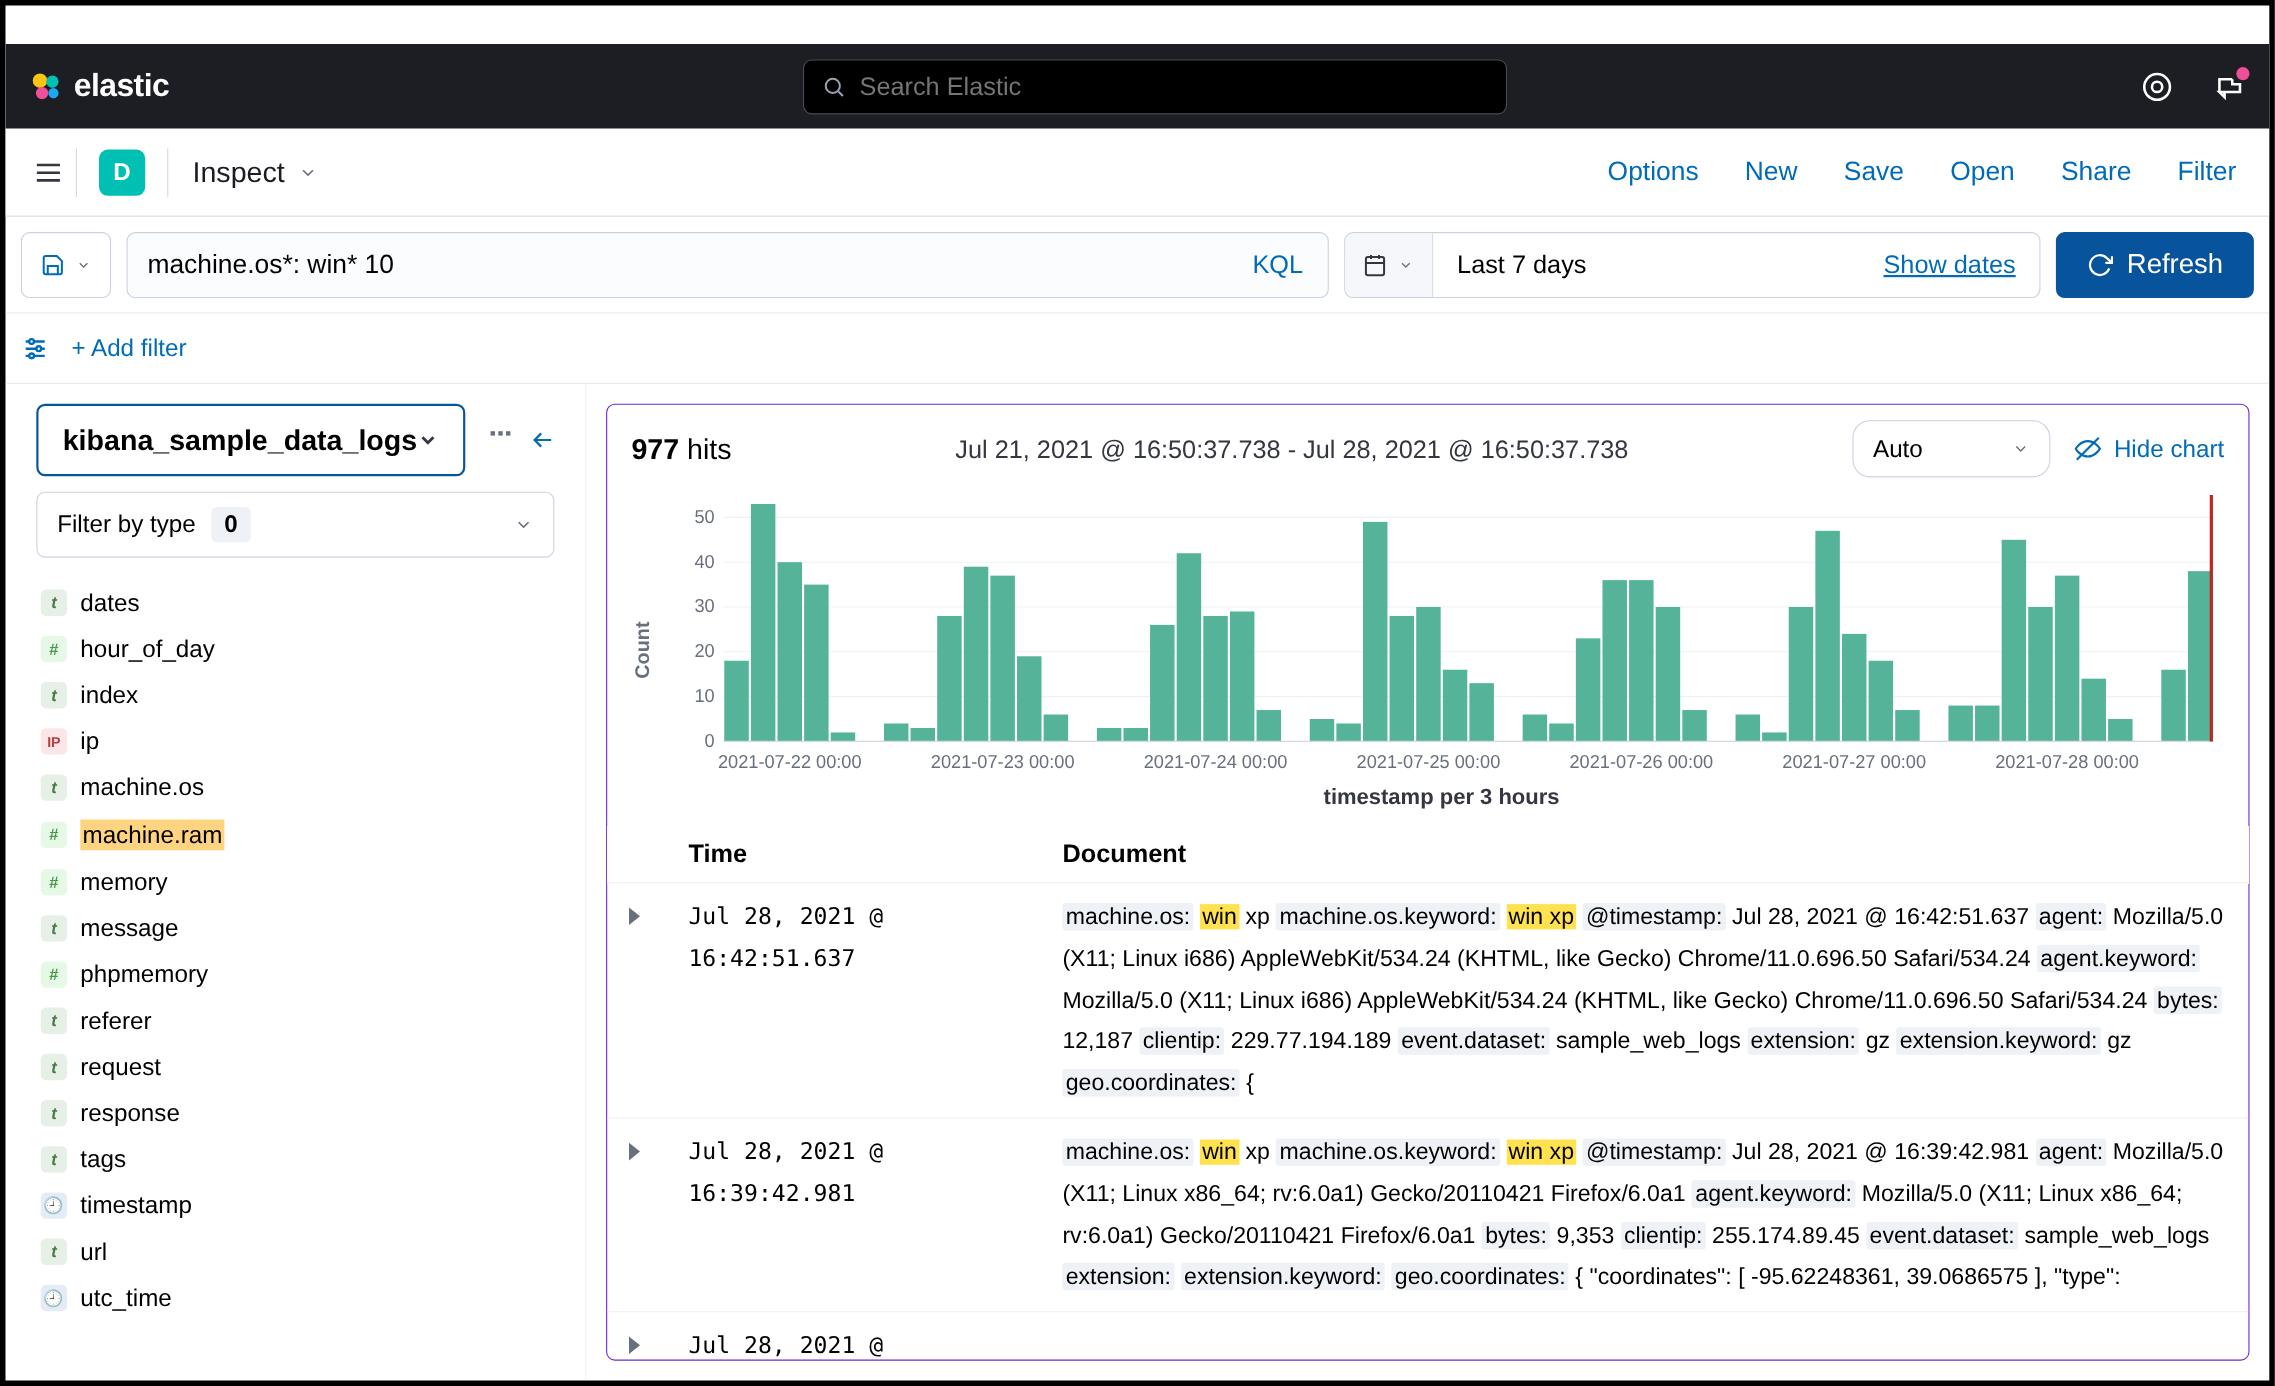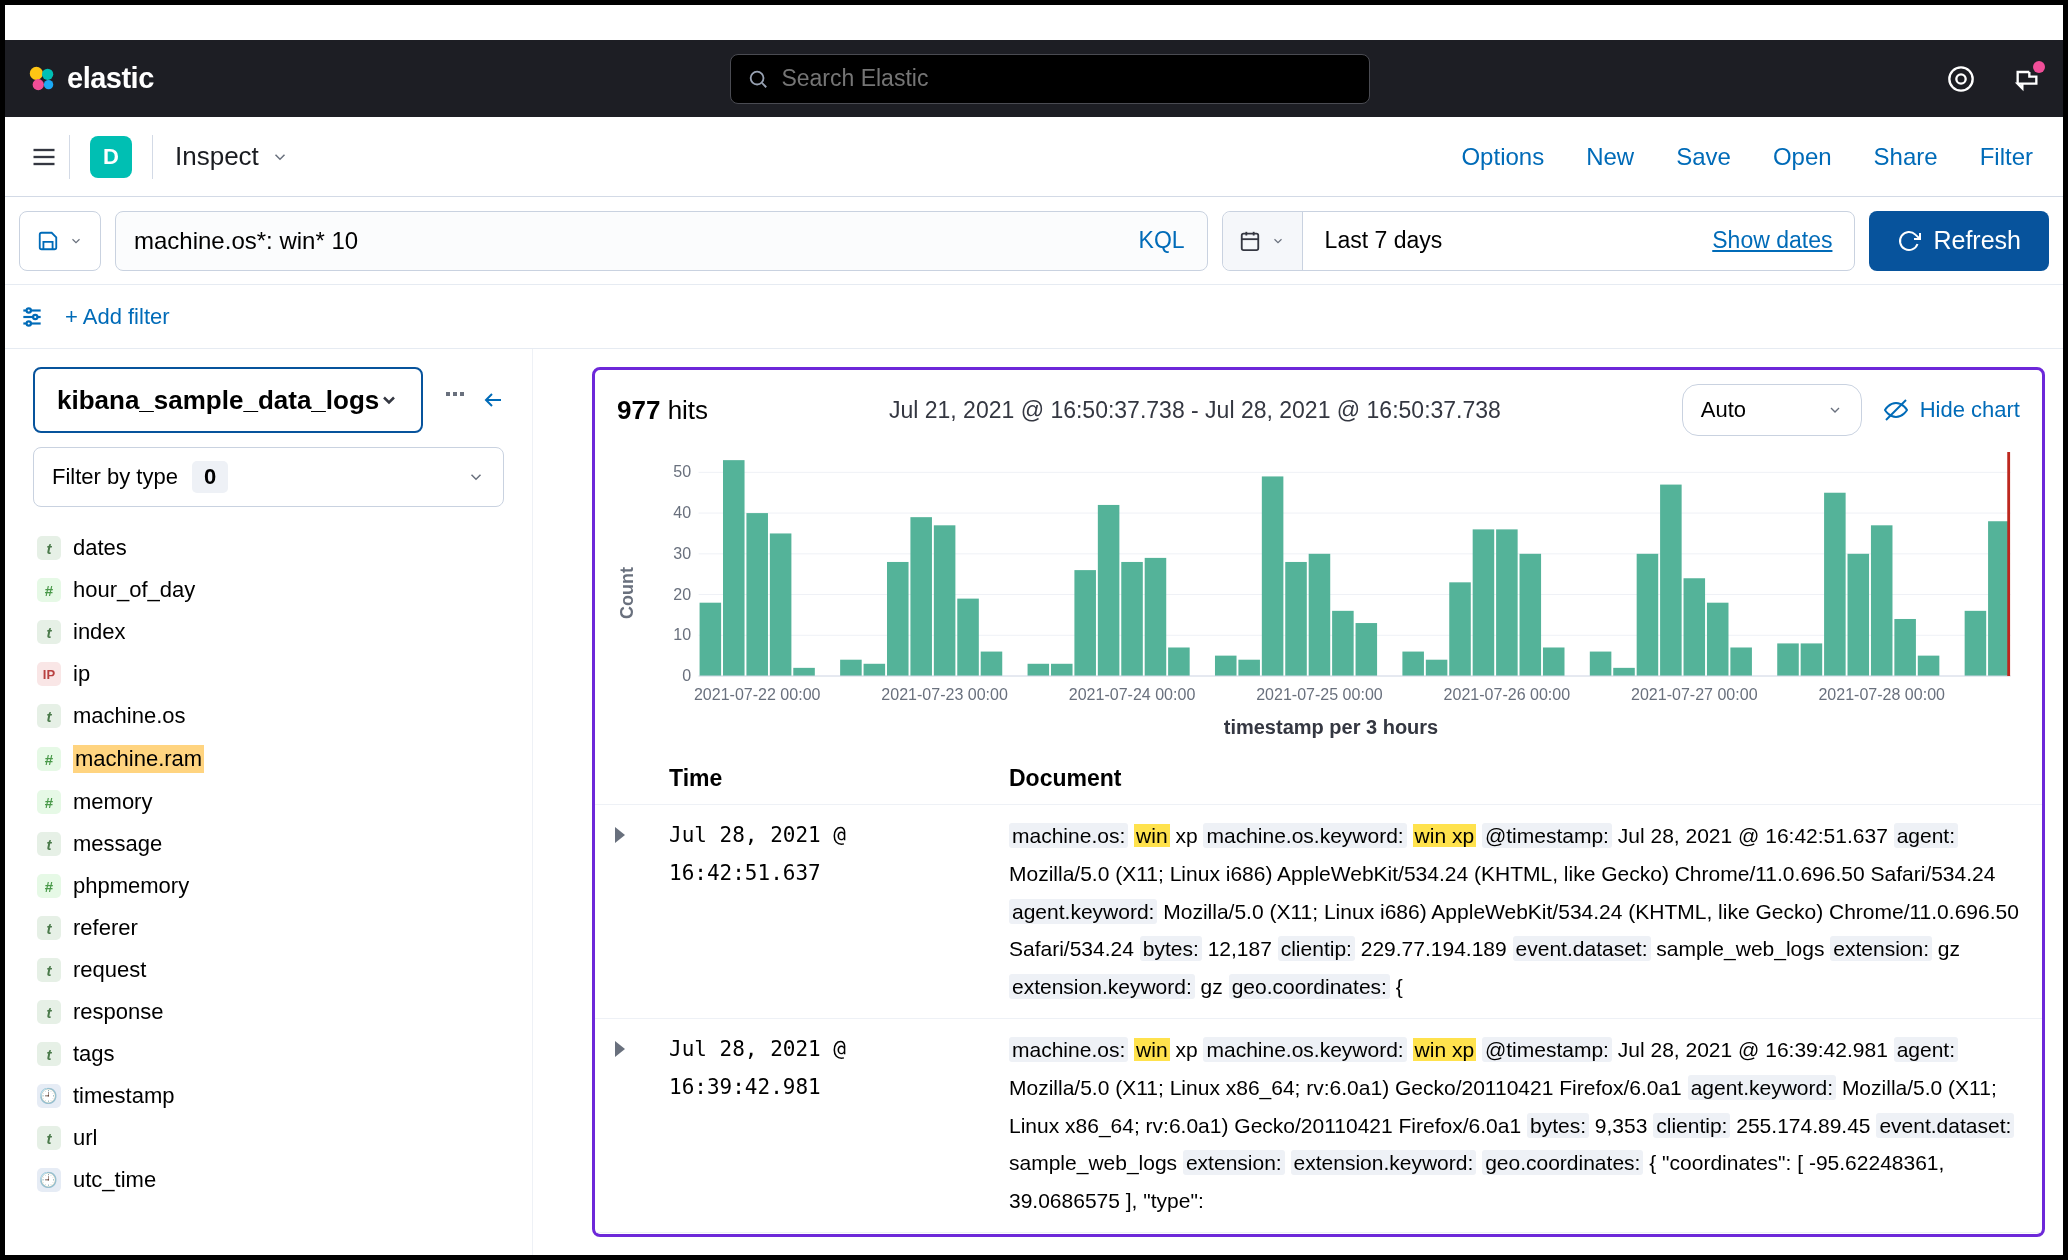--- a/index.html
+++ b/index.html
@@ -62,21 +62,21 @@
     .fielditem { display: flex; align-items: center; gap: 12px; padding: 8px 4px; font-size: 22px; }
     .fieldtype { width: 24px; height: 24px; border-radius: 5px; display: flex; align-items: center; justify-content: center; font-size: 15px; font-weight: 700; font-style: italic; }
     .ft-t { background: #e6f0e6; color: #4a7a4a; }
     .ft-hash { background: #e6f9e6; color: #4a9a4a; font-style: normal; }
     .ft-ip { background: #f9e6e6; color: #b84040; font-style: normal; font-size: 13px; }
     .ft-clock { background: #e6ecf5; color: #5070a0; font-style: normal; }
     .fielditem.highlighted .fieldname { background: #ffd480; padding: 1px 2px; }
 
     
     .content { flex: 1; padding: 18px; overflow: hidden; display: flex; flex-direction: column; }
-    .content-panel { border: 3px solid #6d28d9; border-radius: 8px; flex: 1; display: flex; flex-direction: column; overflow: hidden; margin-left: 41px; }
+    .content-panel { border: 1px solid #6d28d9; border-radius: 8px; flex: 1; display: flex; flex-direction: column; overflow: hidden; }
 
     
     .histbar { padding: 14px 22px 0 22px; display: flex; align-items: center; gap: 22px; }
     .hits { font-size: 26px; }
     .hits b { font-weight: 700; }
     .histbar .range { flex: 1; text-align: center; font-size: 23px; color: #343741; }
     .interval { height: 52px; border: 1px solid #c9d2e0; border-radius: 16px; display: flex; align-items: center; justify-content: space-between; padding: 0 18px; width: 180px; font-size: 22px; }
     .hidechart { display: flex; align-items: center; gap: 12px; color: #006bb8; font-size: 22px; }
 
     

